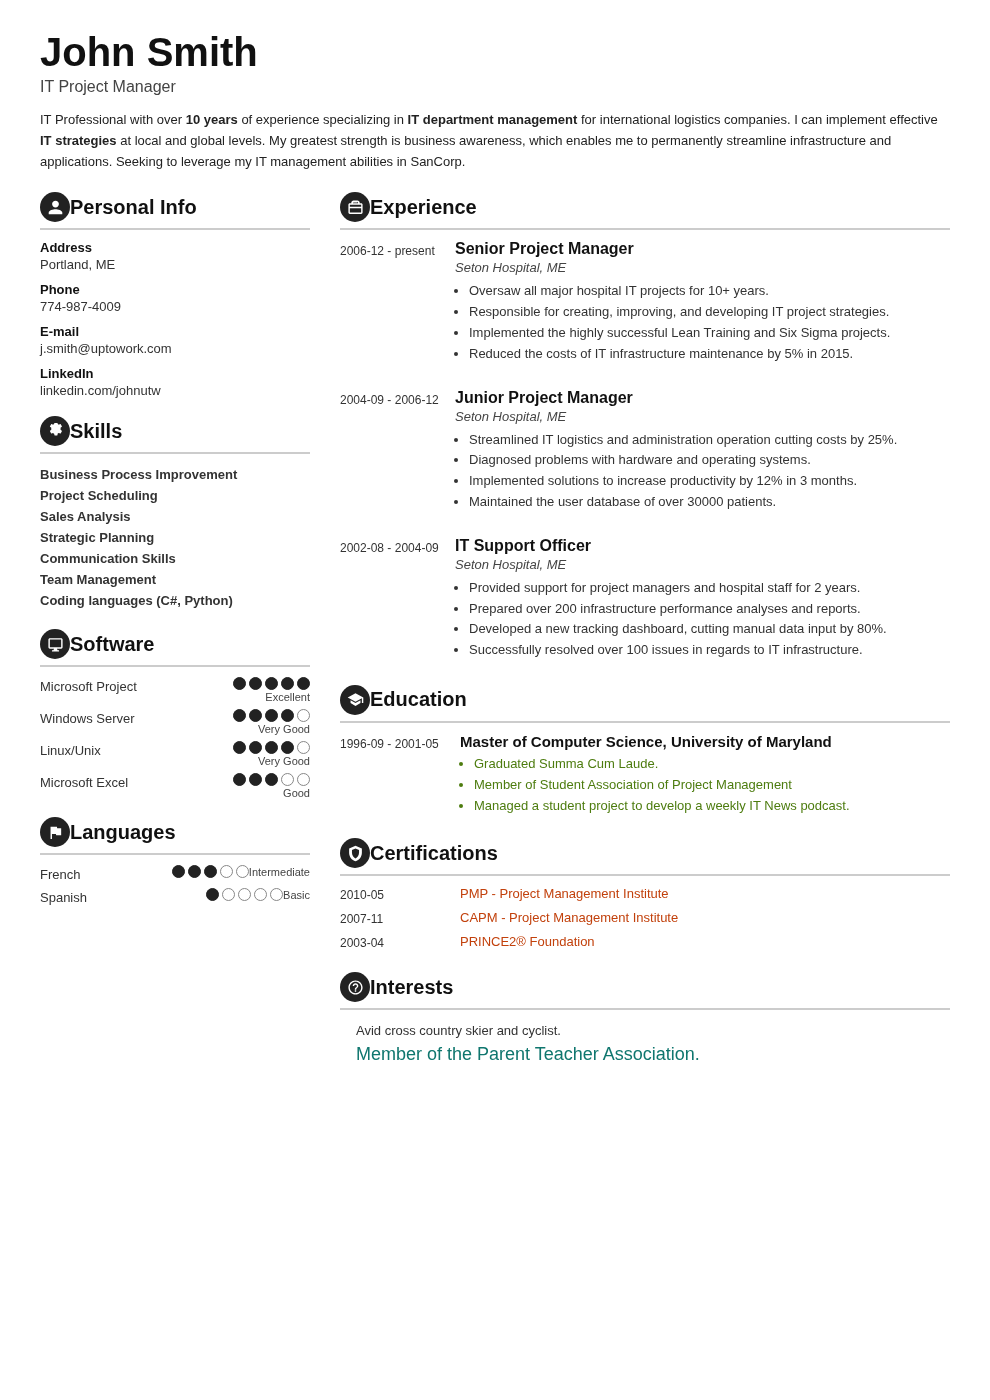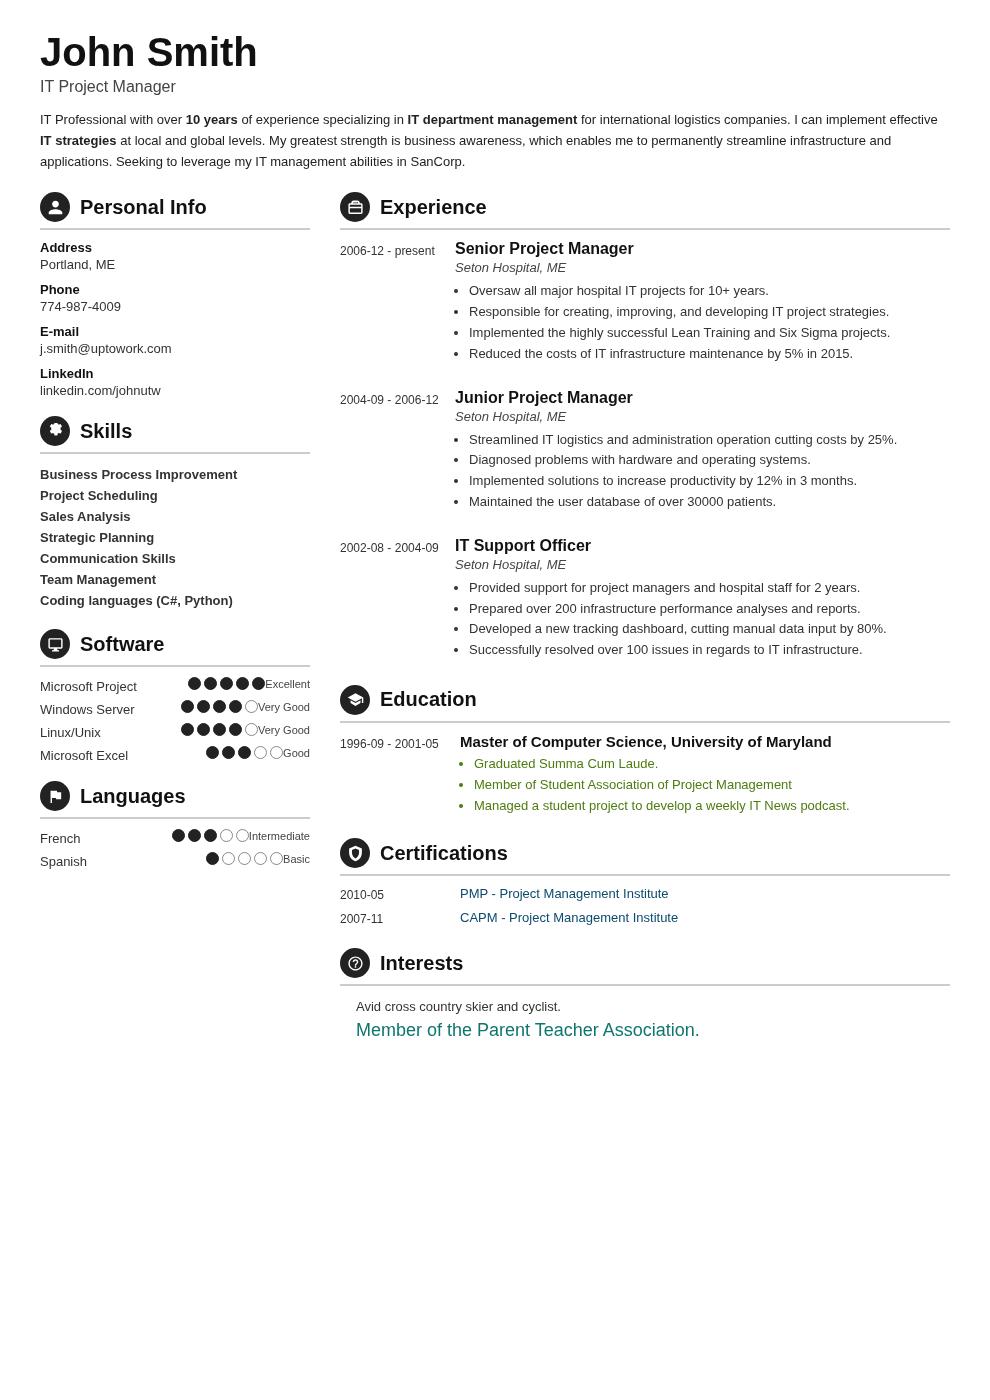--- a/index.html
+++ b/index.html
@@ -30,21 +30,20 @@
       flex-shrink: 0;
     }
     .right-col {
       flex: 1;
     }
 
     
     .section-title {
       display: flex;
       align-items: center;
-      gap: 10px;
       font-size: 20px;
       font-weight: 700;
       color: #111;
       margin-bottom: 10px;
       padding-bottom: 6px;
       border-bottom: 2px solid #ccc;
     }
     .section-icon {
       width: 30px;
       height: 30px;
@@ -71,21 +70,21 @@
     .skill-list li { font-size: 13px; color: #333; padding: 3px 0; border-bottom: none; font-weight: bold; }
 
     
     .software-item {
       display: flex;
       align-items: flex-start;
       justify-content: space-between;
       margin-bottom: 6px;
     }
     .software-name { font-size: 13px; color: #333; flex: 1; padding-top: 2px; }
-    .software-rating-block { display: flex; flex-direction: row; align-items: flex-end; text-align: right; }
+    .software-rating-block { display: flex; flex-direction: column; align-items: flex-end; text-align: right; }
     .dots { display: flex; gap: 3px; }
     .dot {
       width: 13px;
       height: 13px;
       border-radius: 50%;
       border: 1.5px solid #333;
     }
     .dot.filled { background: #222; border-color: #222; }
     .dot.empty { background: #fff; border-color: #888; }
     .rating-label { font-size: 11px; color: #444; margin-top: 1px; }
@@ -112,21 +111,21 @@
     
     .edu-entry { display: flex; gap: 20px; margin-bottom: 16px; }
     .edu-date { width: 100px; flex-shrink: 0; font-size: 12px; color: #333; line-height: 1.5; padding-top: 2px; }
     .edu-content h3 { font-size: 15px; font-weight: 700; color: #111; margin-bottom: 4px; }
     .edu-content ul { padding-left: 14px; }
     .edu-content ul li { font-size: 13px; color: #4d7c0f; line-height: 1.6; }
 
     
     .cert-entry { display: flex; gap: 20px; margin-bottom: 8px; }
     .cert-date { width: 100px; flex-shrink: 0; font-size: 12px; color: #333; padding-top: 2px; }
-    .cert-content { font-size: 13px; color: #0c4a6e; text-align: center; }
+    .cert-content { font-size: 13px; color: #c2410c; text-align: center; }
 
     .left-section { margin-bottom: 18px; }
     .right-section { margin-bottom: 22px; }
 
     .bold { font-weight: 700; }
   </style>
 </head>
 <body>
 
 <div class="header">
@@ -391,20 +390,24 @@
       </div>
       <div id="cert-entries">
           <div class="cert-entry">
             <div class="cert-date">2010-05</div>
             <div class="cert-content">PMP - Project Management Institute</div>
           </div>
           <div class="cert-entry">
             <div class="cert-date">2007-11</div>
             <div class="cert-content">CAPM - Project Management Institute</div>
           </div>
+          <div class="cert-entry">
+            <div class="cert-date">2003-04</div>
+            <div class="cert-content">PRINCE2® Foundation</div>
+          </div>
         </div>
     </div>
 
     <div class="right-section">
       <div class="section-title">
         <div class="section-icon">
 
           <svg viewBox="0 0 24 24" xmlns="http://www.w3.org/2000/svg">
             <path d="M12 2C6.48 2 2 6.48 2 12s4.48 10 10 10 10-4.48 10-10S17.52 2 12 2zm0 18c-4.41 0-8-3.59-8-8s3.59-8 8-8 8 3.59 8 8-3.59 8-8 8zm-1-4h2v2h-2zm1-10c-2.21 0-4 1.79-4 4h2c0-1.1.9-2 2-2s2 .9 2 2c0 2-3 1.75-3 5h2c0-2.25 3-2.5 3-5 0-2.21-1.79-4-4-4z"></path>
           </svg>

